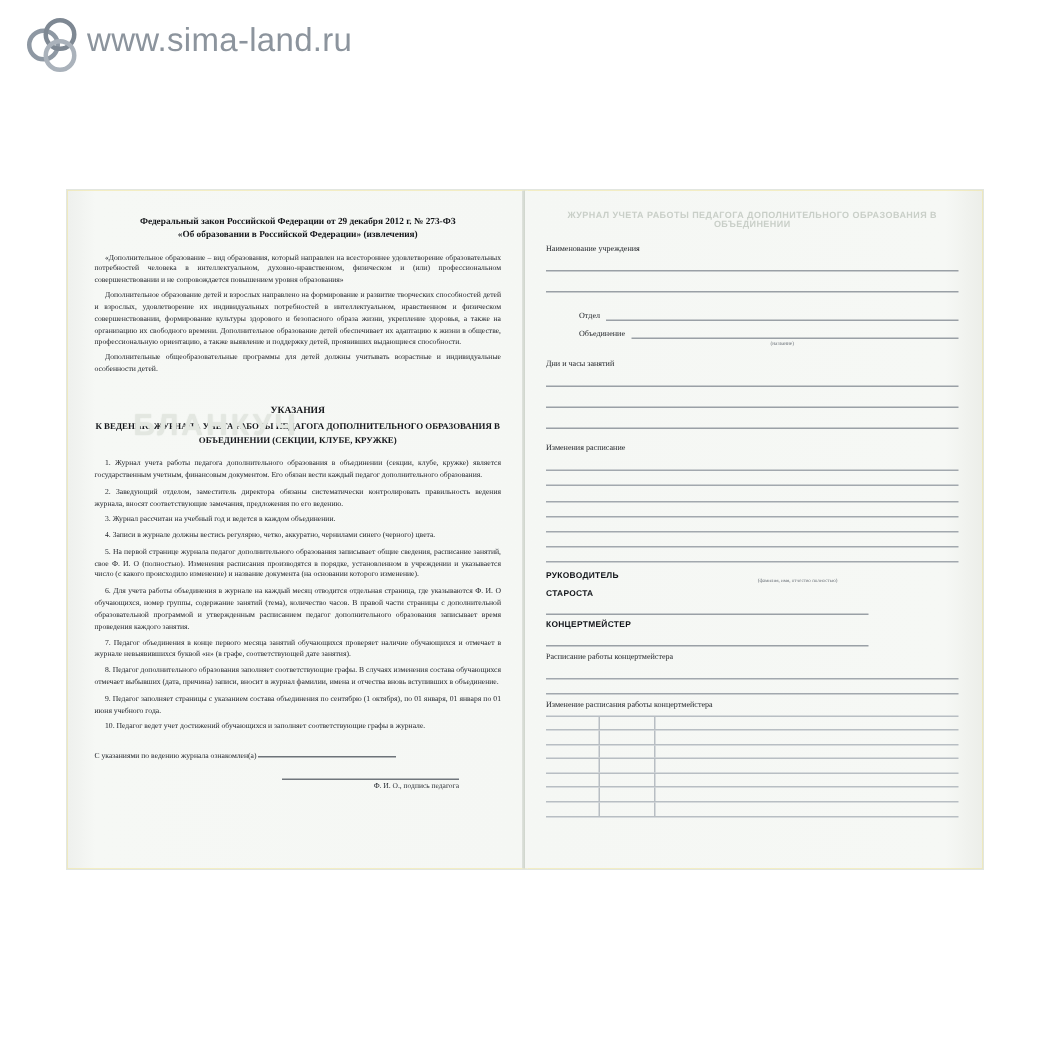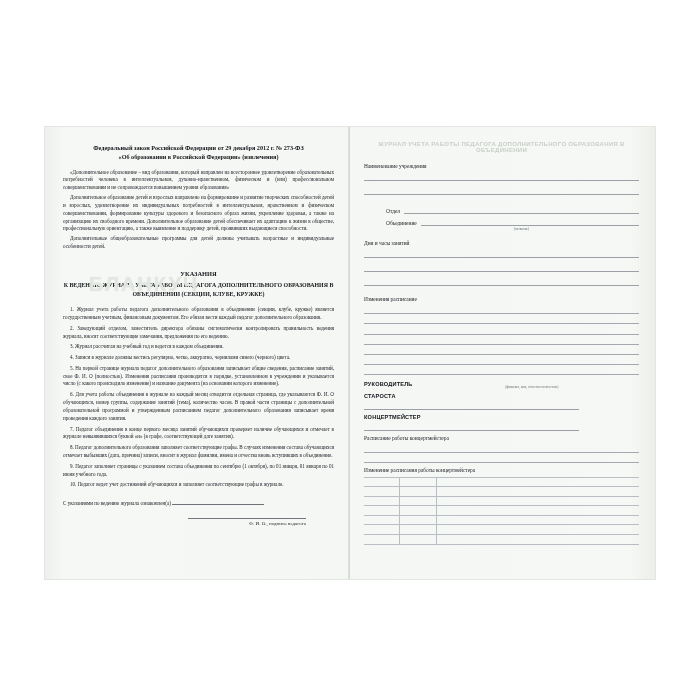--- a/index.html
+++ b/index.html
@@ -253,20 +253,28 @@
   .grid-row .cell:last-child { border-right: none; }
   .c1 { width: 13%; }
   .c2 { width: 13%; }
   .c3 { width: 74%; }
 </style>
 </head>
 <body>
 
 <div id="stage">
 
+  <div class="watermark">
+    <div class="wm-logo">
+      <span class="ring r1"></span>
+      <span class="ring r2"></span>
+      <span class="ring r3"></span>
+    </div>
+    <div class="wm-text">www.sima-land.ru</div>
+  </div>
 
   <div class="booklet">
 
     <div class="page left">
 
       <div class="law-title">
         <span>Федеральный закон Российской Федерации от 29 декабря 2012 г. № 273-ФЗ</span>
         <span class="l2">«Об образовании в Российской Федерации» (извлечения)</span>
       </div>
 

